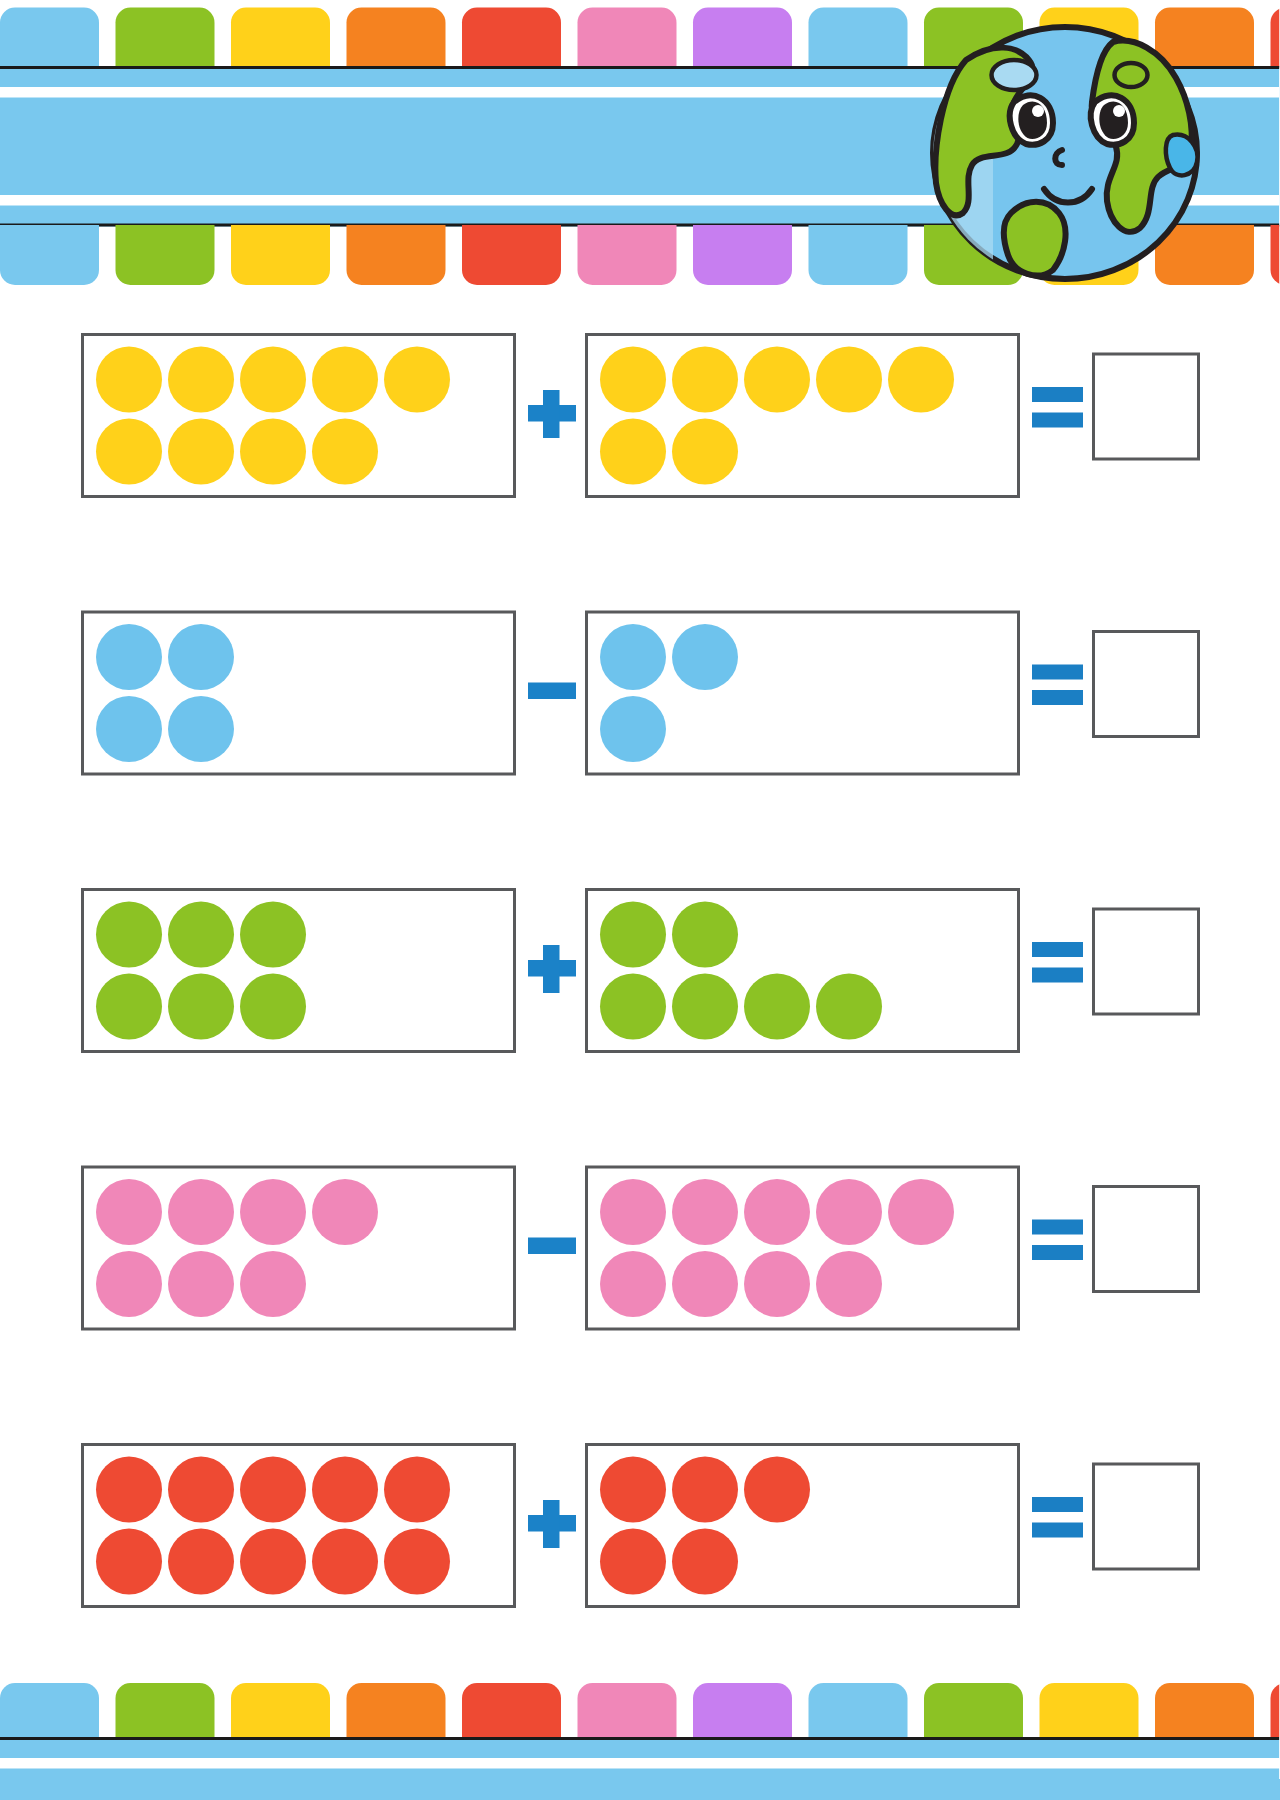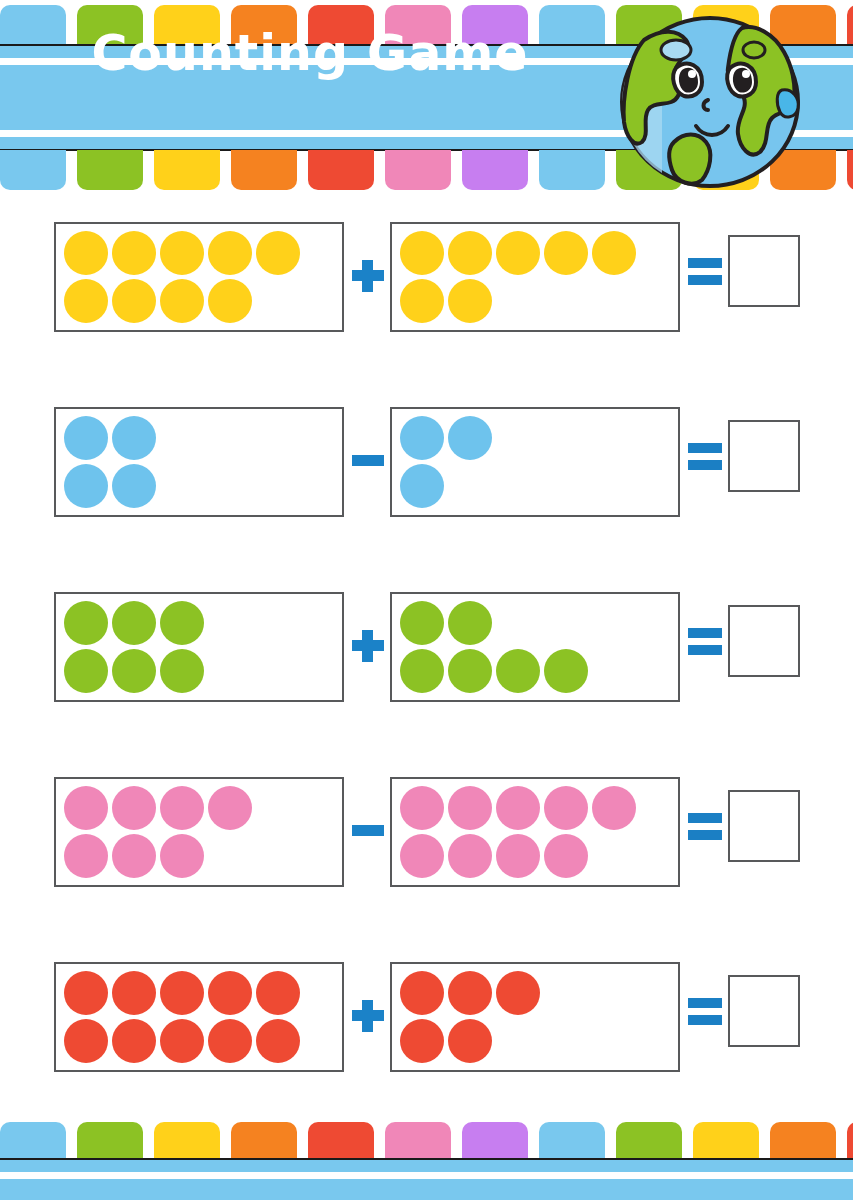--- a/index.html
+++ b/index.html
@@ -244,21 +244,20 @@
       <div class="tile" style="background: rgb(255, 209, 26);"></div>
       <div class="tile" style="background: rgb(245, 130, 32);"></div>
       <div class="tile" style="background: rgb(238, 74, 51);"></div>
     </div>
 
   <div class="banner">
     <div class="banner-inner-line-top"></div>
     <div class="banner-inner-line-bottom"></div>
   </div>
 
-  <div class="banner-title">Counting Game</div>
 
   <div class="tile-strip bottom-row" id="top-tiles-lower">
       <div class="tile" style="background: rgb(121, 200, 238);"></div>
       <div class="tile" style="background: rgb(140, 194, 36);"></div>
       <div class="tile" style="background: rgb(255, 209, 26);"></div>
       <div class="tile" style="background: rgb(245, 130, 32);"></div>
       <div class="tile" style="background: rgb(238, 74, 51);"></div>
       <div class="tile" style="background: rgb(240, 135, 184);"></div>
       <div class="tile" style="background: rgb(199, 126, 240);"></div>
       <div class="tile" style="background: rgb(121, 200, 238);"></div>

